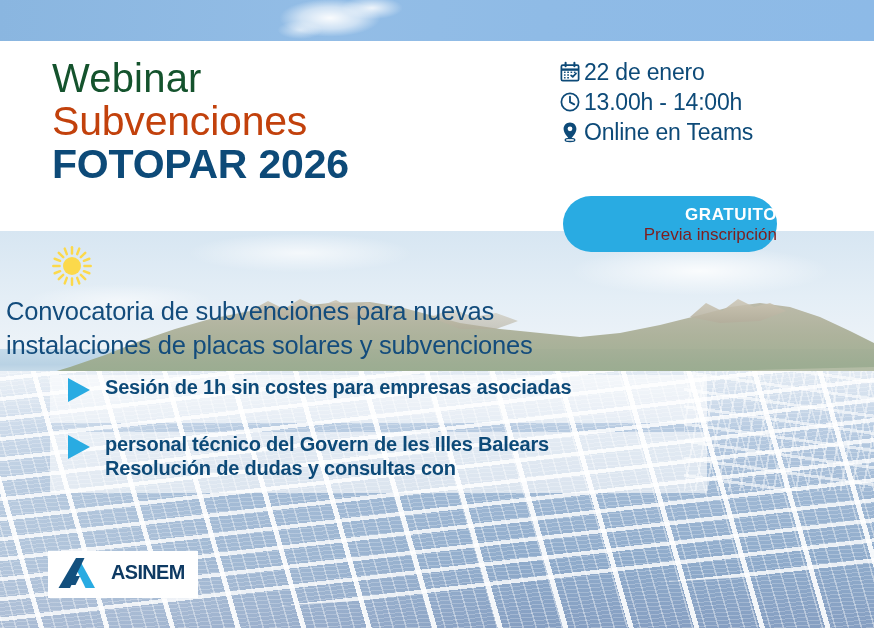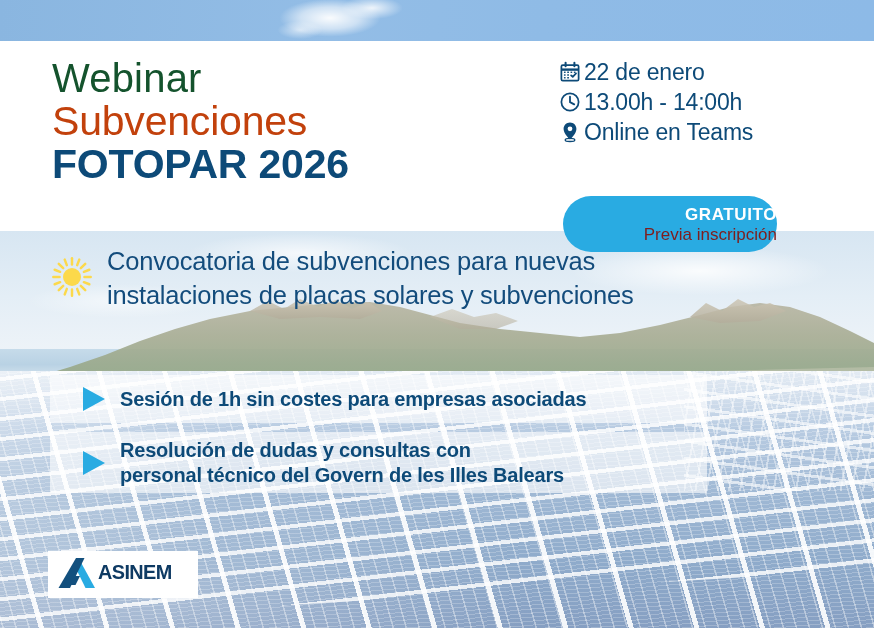--- a/index.html
+++ b/index.html
@@ -174,39 +174,39 @@
     background-image:
       repeating-linear-gradient(100deg, rgba(255,255,255,0) 0 9px, rgba(255,255,255,.55) 9px 11px),
       repeating-linear-gradient(8deg, rgba(255,255,255,0) 0 14px, rgba(255,255,255,.75) 14px 17px);
     opacity:.8;
   }
 
   
   .subtitle-wrap {
     position: absolute; left: 0; top: 243px;
     width: 874px; height: 72px;
-    display: flex; align-items: center;
+    display: flex; 
     z-index: 10;
+    flex-direction: column;
   }
   .sun-icon { margin-left: 49px; width: 52px; flex: 0 0 52px; }
   .subtitle {
     margin-left: 6px;
     color: #134c7c; font-size: 25.5px; font-weight: 400;
     line-height: 1.32; letter-spacing: -.2px;
   }
 
   
   .bullets { position: absolute; left: 0; top: 0; width: 874px; height: 628px; z-index: 10; pointer-events: none; }
   .bullet-box {
     position: absolute;
     left: 50px;
     background: rgba(255,255,255,.62);
-    display: flex; align-items: center;
+    display: flex; align-items: flex-start;
     pointer-events: auto;
-    padding-left: 15px;
   }
   .bullet-box.b1 { top: 375px; width: 657px; height: 48px; }
   .bullet-box.b2 { top: 432px; width: 657px; height: 61px; }
   .tri {
     flex: 0 0 34px; margin-left: 11px; margin-right: 10px;
     display: flex; align-items: center; justify-content: center;
   }
   .bullet-text {
     color: #0d4a78; font-size: 20px; font-weight: 700;
     line-height: 1.22; letter-spacing: -.2px;
@@ -214,21 +214,21 @@
 
   
   .logo-box {
     position: absolute; left: 48px; top: 551px;
     width: 150px; height: 47px;
     background: #ffffff;
     display: flex; align-items: center;
     z-index: 11;
   }
   .logo-mark { margin-left: 10px; flex: 0 0 38px; }
-  .logo-word { margin-left: 2px; }
+  .logo-word { margin-left: 15px; }
 </style>
 </head>
 <body>
 
 <div class="poster">
 
   <div class="sky-band"></div>
 
   <div class="photo">
     <div class="photo-sky"></div>
@@ -368,22 +368,22 @@
       </div>
     </div>
 
     <div class="bullet-box b2">
       <span class="tri">
         <svg width="30" height="30" viewBox="0 0 30 30">
             <polygon points="5,3 27,15 5,27" fill="#29abe2"></polygon>
           </svg>
       </span>
       <div class="bullet-text">
+        <div>personal técnico del Govern de les Illes Balears</div>
         <div>Resolución de dudas y consultas con</div>
-        <div>personal técnico del Govern de les Illes Balears</div>
       </div>
     </div>
   </div>
 
   <div class="logo-box">
     <span class="logo-mark">
       <svg width="38" height="32" viewBox="0 0 38 32">
         <polygon points="20.5,1 37,31 27.5,31 16,7.5" fill="#29abe2"></polygon>
         <polygon points="18,1 26.5,1 12,31 0.5,31" fill="#13507e"></polygon>
         <polygon points="10.5,19 22,19 17.5,28 5.5,28" fill="#13507e"></polygon>

